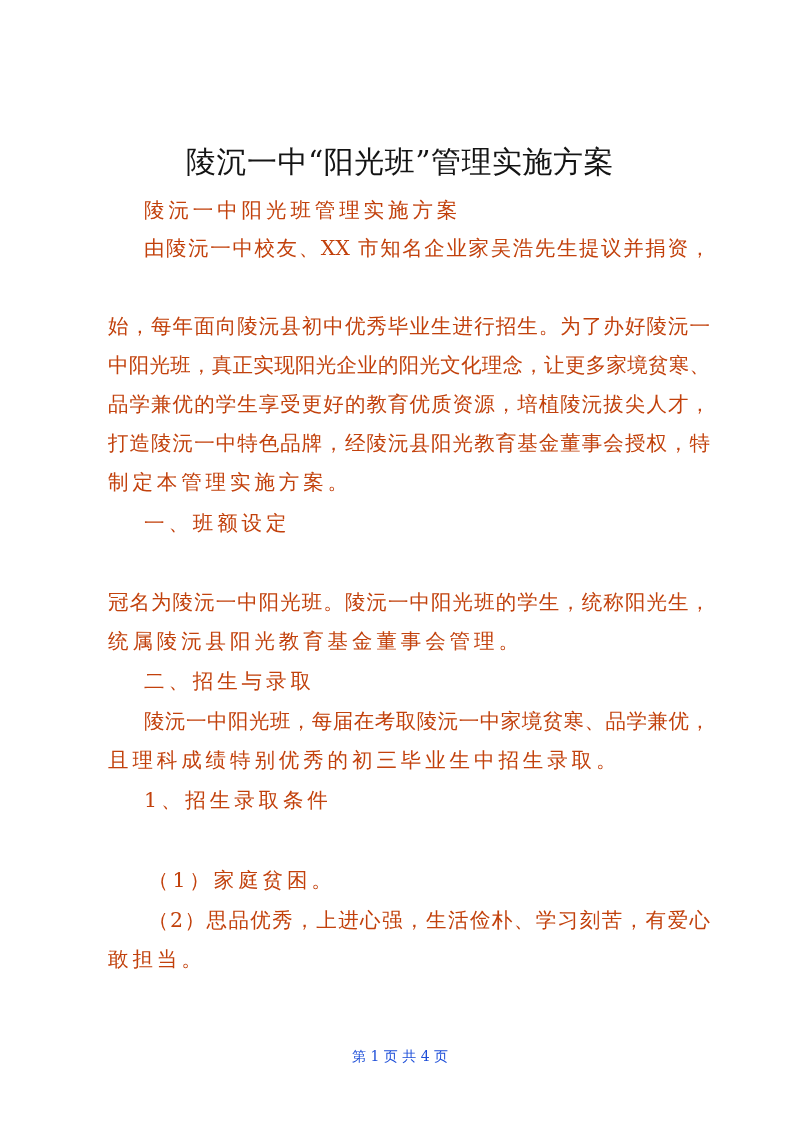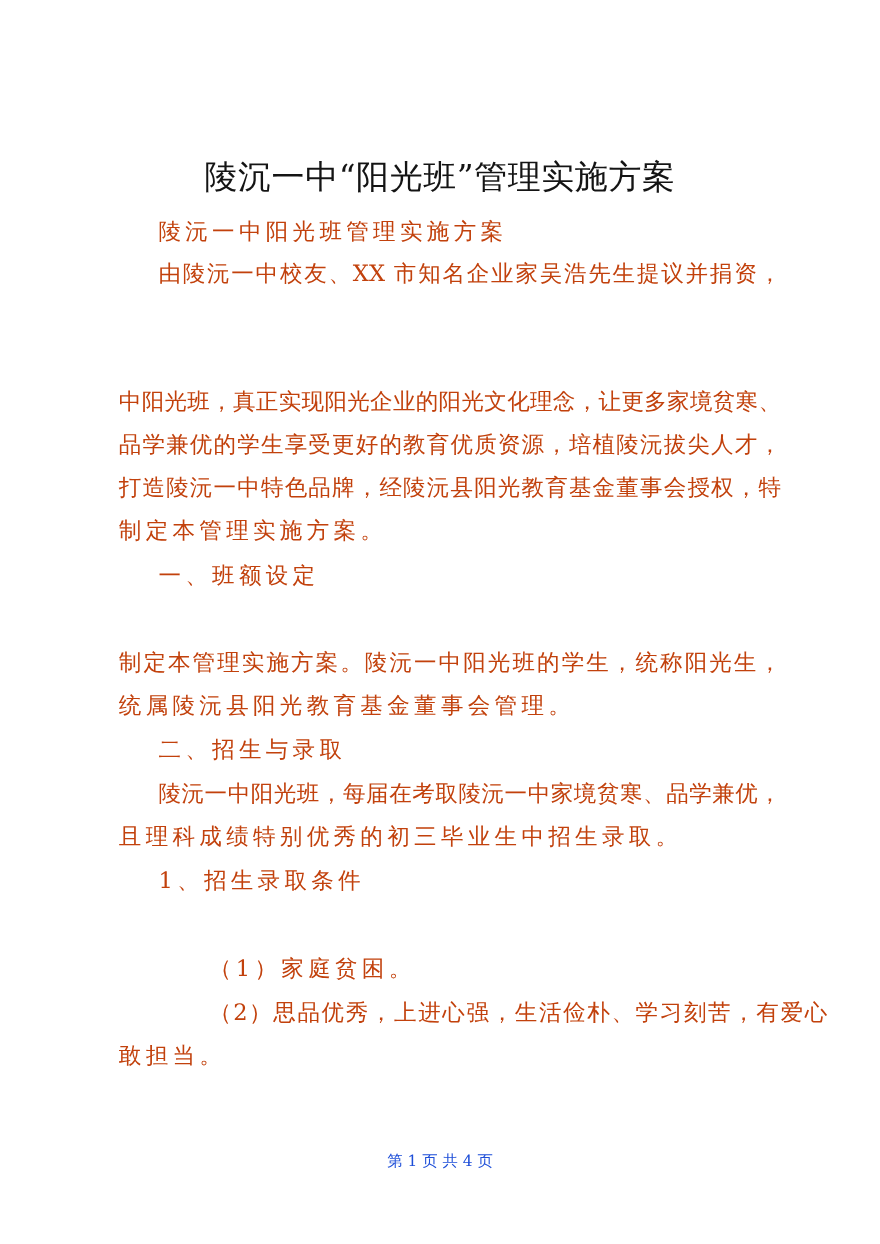--- a/index.html
+++ b/index.html
@@ -39,21 +39,21 @@
       left: 108px;
       width: 600px;
       font-size: 20.5px;
       line-height: 30px;
       height: 30px;
       white-space: nowrap;
       color: #c2410c;
       letter-spacing: 3.9px;
     }
     .line.indent { left: 144px; }
-    .line.indent-sm { left: 148px; margin-left: 42px; }
+    .line.indent-sm { left: 148px; }
     .line.justify {
       text-align: justify;
       text-align-last: justify;
       letter-spacing: 0;
       width: 602px;
     }
     .line.indent.justify { width: 566px; }
     .footer {
       position: absolute;
       left: 0;
@@ -68,28 +68,29 @@
 </head>
 <body>
 
 <div class="page">
 
   <div class="title">陵沉一中“阳光班”管理实施方案</div>
 
   <div class="line indent" style="top:195px;">陵沅一中阳光班管理实施方案</div>
 
   <div class="line indent justify" style="top:233px;">由陵沅一中校友、XX 市知名企业家吴浩先生提议并捐资，</div>
+  <div class="line justify" style="top:311px;">始，每年面向陵沅县初中优秀毕业生进行招生。为了办好陵沅一</div>
   <div class="line justify" style="top:350px;">中阳光班，真正实现阳光企业的阳光文化理念，让更多家境贫寒、</div>
   <div class="line justify" style="top:389px;">品学兼优的学生享受更好的教育优质资源，培植陵沅拔尖人才，</div>
   <div class="line justify" style="top:428px;">打造陵沅一中特色品牌，经陵沅县阳光教育基金董事会授权，特</div>
   <div class="line" style="top:467px;">制定本管理实施方案。</div>
 
   <div class="line indent" style="top:508px;">一、班额设定</div>
 
-  <div class="line justify" style="top:587px;">制定本管理实施方案。陵沅一中阳光班的学生，统称阳光生，</div>
+  <div class="line justify" style="top:587px;">冠名为陵沅一中阳光班。陵沅一中阳光班的学生，统称阳光生，</div>
   <div class="line" style="top:626px;">统属陵沅县阳光教育基金董事会管理。</div>
 
   <div class="line indent" style="top:666px;">二、招生与录取</div>
 
   <div class="line indent justify" style="top:706px;">陵沅一中阳光班，每届在考取陵沅一中家境贫寒、品学兼优，</div>
   <div class="line" style="top:745px;">且理科成绩特别优秀的初三毕业生中招生录取。</div>
 
   <div class="line indent" style="top:785px;">1、招生录取条件</div>
 
 

